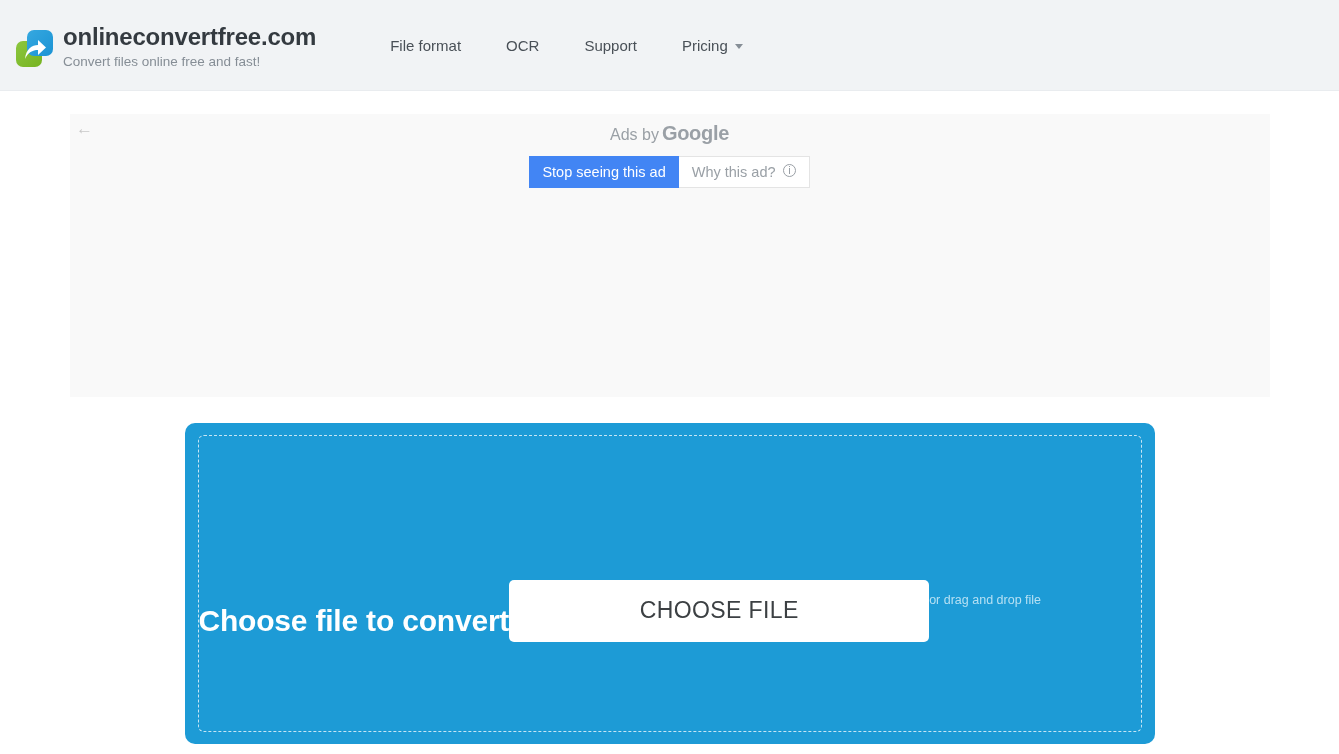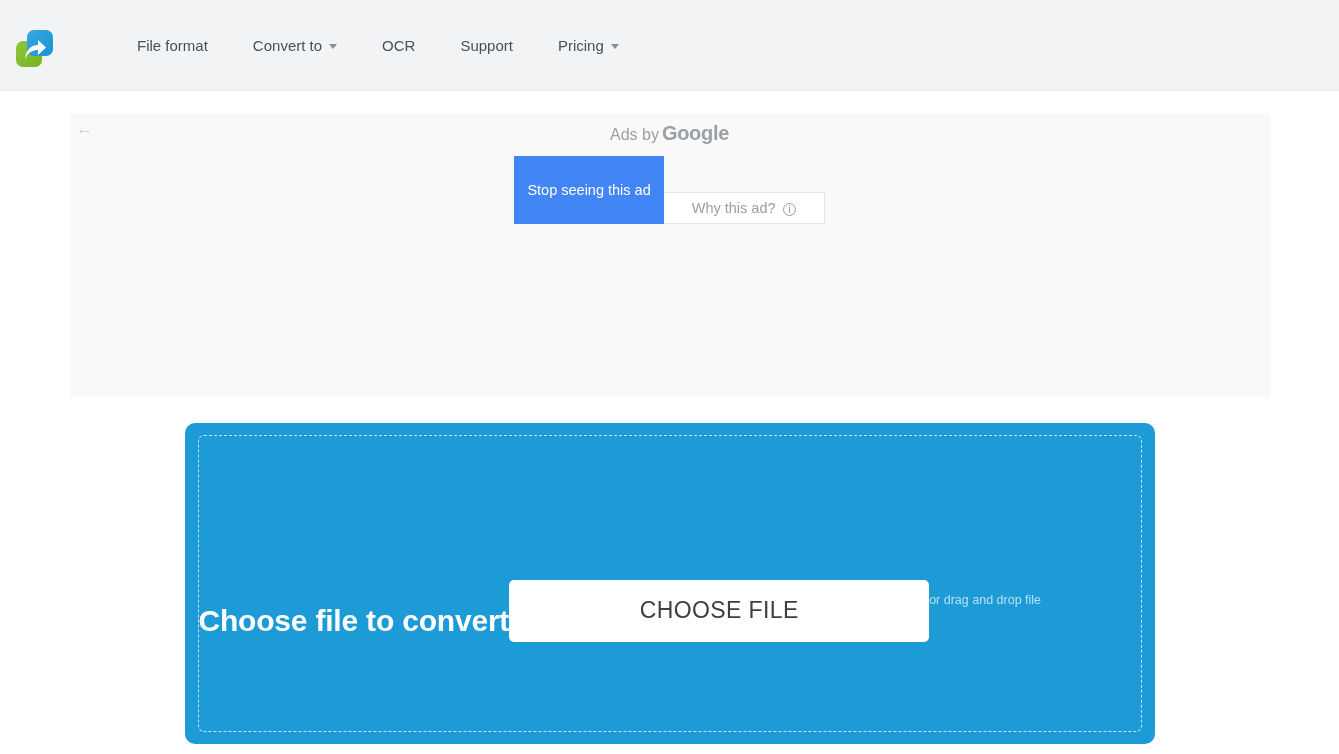--- a/index.html
+++ b/index.html
@@ -180,30 +180,29 @@
     padding: 7px 13px;
     border: none;
     cursor: pointer;
     font-family: "Liberation Sans", sans-serif;
     white-space: nowrap;
   }
   .why-ad-btn {
     background: #ffffff;
     color: #9aa0a6;
     font-size: 14.5px;
-    padding: 7px 28px;
+    padding: 7px 13px;
     border: 1px solid #e4e4e4;
     border-left: none;
     cursor: pointer;
     font-family: "Liberation Sans", sans-serif;
     display: flex;
-    align-items: flex-end;
+    align-items: flex-start;
     gap: 7px;
     white-space: nowrap;
-    margin-top: 36px;
   }
   .info-icon {
     width: 13px;
     height: 13px;
     border: 1px solid #9aa0a6;
     border-radius: 50%;
     display: inline-block;
     position: relative;
     flex: 0 0 auto;
   }
@@ -278,29 +277,29 @@
 <header class="site-header">
 
   <div class="brand">
     <div class="logo-mark">
       <div class="logo-green"></div>
       <div class="logo-blue"></div>
       <svg class="logo-arrow" viewBox="0 0 27 27">
         <path d="M4 22 C5 12, 11 8, 17 8 L17 3 L25 10.5 L17 18 L17 13 C11.5 13, 7 15.5, 4 22 Z" fill="#ffffff"></path>
       </svg>
     </div>
+    <div class="brand-text">
+      <span class="brand-title">onlineconvertfree.com</span>
+      <span class="brand-tagline">Convert files online free and fast!</span>
+    </div>
   </div>
 
   <nav class="main-nav">
     <div class="nav-item">
       <span>File format</span>
-    </div>
-    <div class="nav-item">
-      <span>Convert to</span>
-      <span class="caret"></span>
     </div>
     <div class="nav-item">
       <span>OCR</span>
     </div>
     <div class="nav-item">
       <span>Support</span>
     </div>
     <div class="nav-item">
       <span>Pricing</span>
       <span class="caret"></span>

